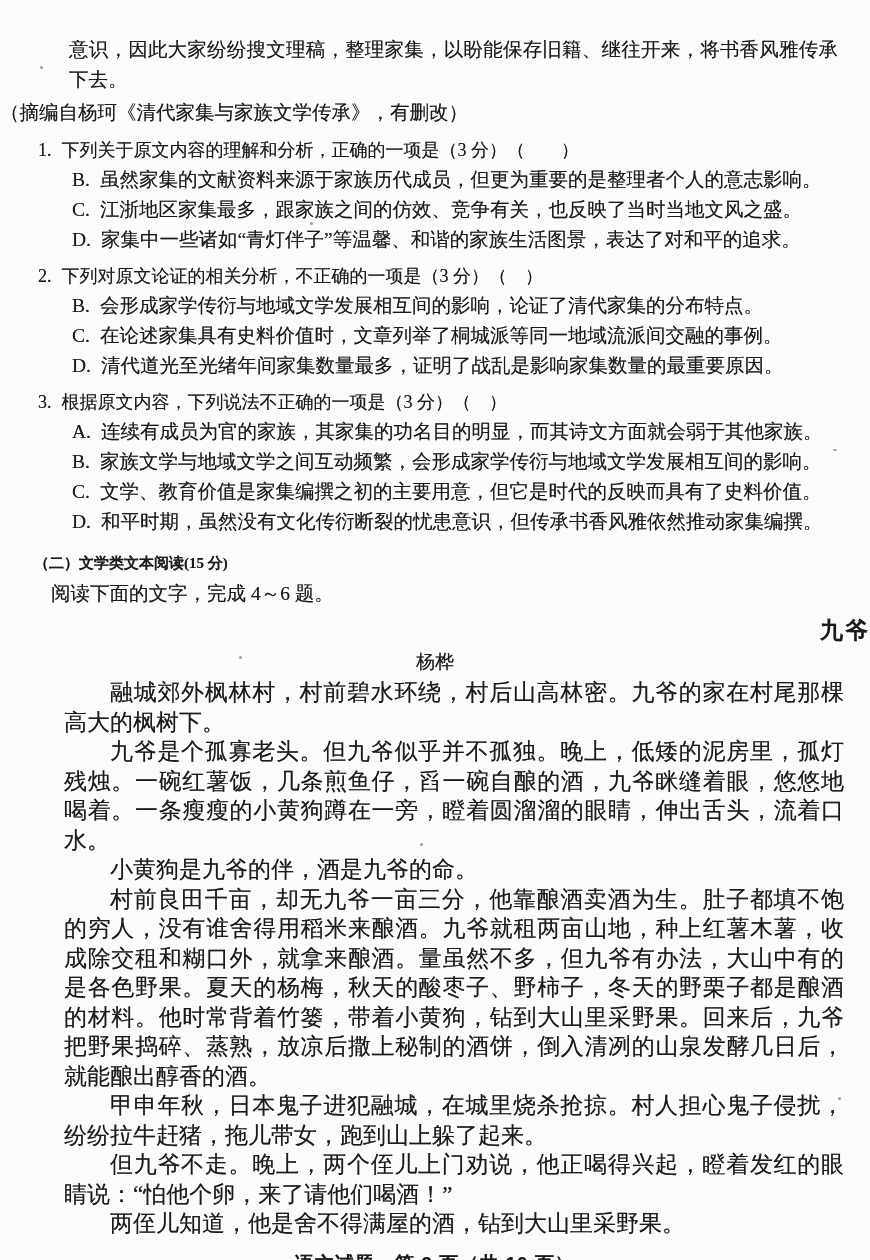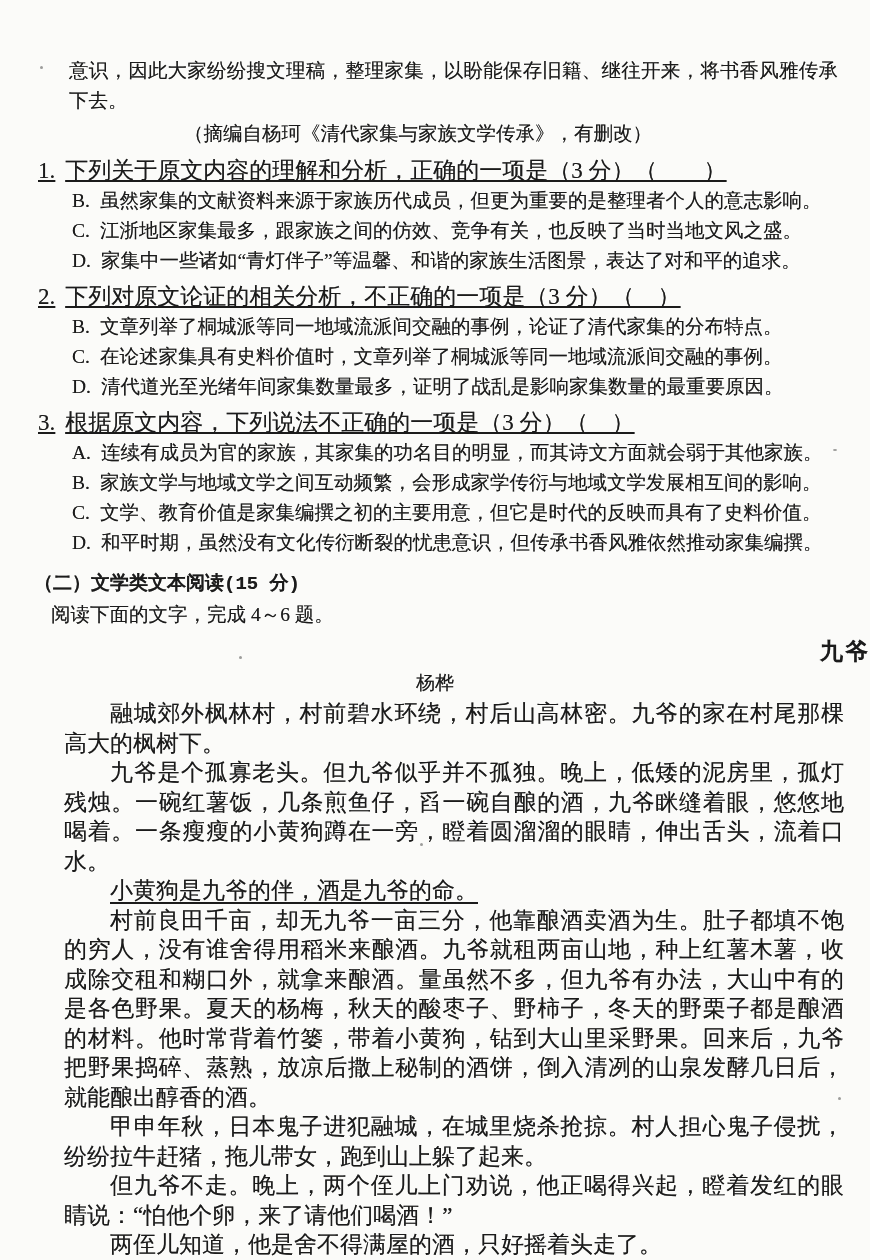--- a/index.html
+++ b/index.html
@@ -6,53 +6,53 @@
   body {
     width: 870px; height: 1260px;
     background: #fbfbf9;
     color: #1b1b1b;
     font-family: "Liberation Serif", serif;
     position: relative;
     overflow: hidden;
   }
   .sheet {
     position: absolute; inset: 0;
-    padding-top: 56px;
+    padding-top: 35px;
     text-shadow: 0 0 0.6px rgba(20,20,20,0.55);
   }
   p { margin: 0; }
 
   .cont {
     margin: 0 32px 0 69px;
     font-size: 19.5px; line-height: 30px;
     text-align: justify;
   }
   .cite {
     margin: 2px 34px 0 0;
-    text-align: center;
+    text-align: left;
     font-size: 19.5px; line-height: 32px;
   }
   .q { margin-top: 6px; }
   .q .stem {
     margin-left: 38px;
-    font-size: 23px; line-height: 30px; text-decoration: underline;
+    font-size: 18px; line-height: 30px;
   }
   .q .stem .qnum { margin-right: 10px; }
   .q .opt {
     margin-left: 72px;
     font-size: 19.5px; line-height: 30px;
     text-align: justify;
   }
   .q .opt .lbl { margin-right: 10px; }
 
   .sec-head {
     margin: 10px 0 0 34px;
-    font-family: Liberation Mono, monospace;
+    font-family: Liberation Serif, serif;
     font-weight: bold;
-    font-size: 19px; line-height: 32px;
+    font-size: 15px; line-height: 32px;
   }
   .instr {
     margin-left: 51px;
     font-size: 19.5px; line-height: 30px;
   }
   .story-title {
     text-align: right;
     font-family: "Liberation Sans", sans-serif;
     font-weight: bold;
     font-size: 23px; line-height: 34px;
@@ -63,21 +63,20 @@
     text-align: center;
     font-size: 19px; line-height: 29px;
   }
   .story { margin: 2px 26px 0 64px; }
   .story p {
     font-size: 23px; line-height: 29.5px;
     text-align: justify;
     text-indent: 2em;
   }
   .story p.u span {
-    text-decoration: underline;
     text-underline-offset: 4px;
     text-decoration-thickness: 1.5px;
   }
   .footer {
     margin-top: 12px;
     text-align: center;
     font-family: "Liberation Sans", sans-serif;
     font-weight: bold;
     font-size: 19px; line-height: 26px;
     letter-spacing: 1px;
@@ -98,21 +97,21 @@
 
   <div class="q">
     <p class="stem"><span class="qnum">1.</span><span>下列关于原文内容的理解和分析，正确的一项是（3 分）（　　）</span></p>
     <p class="opt"><span class="lbl">B.</span><span>虽然家集的文献资料来源于家族历代成员，但更为重要的是整理者个人的意志影响。</span></p>
     <p class="opt"><span class="lbl">C.</span><span>江浙地区家集最多，跟家族之间的仿效、竞争有关，也反映了当时当地文风之盛。</span></p>
     <p class="opt"><span class="lbl">D.</span><span>家集中一些诸如“青灯伴子”等温馨、和谐的家族生活图景，表达了对和平的追求。</span></p>
   </div>
 
   <div class="q">
     <p class="stem"><span class="qnum">2.</span><span>下列对原文论证的相关分析，不正确的一项是（3 分）（　）</span></p>
-    <p class="opt"><span class="lbl">B.</span><span>文章列举了桐城派等同一地域流派间交融的事例，论证了清代家集的分布特点。</span></p>
+    <p class="opt"><span class="lbl">B.</span><span>会形成家学传衍与地域文学发展相互间的影响，论证了清代家集的分布特点。</span></p>
     <p class="opt"><span class="lbl">C.</span><span>在论述家集具有史料价值时，文章列举了桐城派等同一地域流派间交融的事例。</span></p>
     <p class="opt"><span class="lbl">D.</span><span>清代道光至光绪年间家集数量最多，证明了战乱是影响家集数量的最重要原因。</span></p>
   </div>
 
   <div class="q">
     <p class="stem"><span class="qnum">3.</span><span>根据原文内容，下列说法不正确的一项是（3 分）（　）</span></p>
     <p class="opt"><span class="lbl">A.</span><span>连续有成员为官的家族，其家集的功名目的明显，而其诗文方面就会弱于其他家族。</span></p>
     <p class="opt"><span class="lbl">B.</span><span>家族文学与地域文学之间互动频繁，会形成家学传衍与地域文学发展相互间的影响。</span></p>
     <p class="opt"><span class="lbl">C.</span><span>文学、教育价值是家集编撰之初的主要用意，但它是时代的反映而具有了史料价值。</span></p>
     <p class="opt"><span class="lbl">D.</span><span>和平时期，虽然没有文化传衍断裂的忧患意识，但传承书香风雅依然推动家集编撰。</span></p>
@@ -123,21 +122,21 @@
   <p class="story-title">九爷</p>
   <p class="story-author">杨桦</p>
 
   <div class="story">
     <p>融城郊外枫林村，村前碧水环绕，村后山高林密。九爷的家在村尾那棵高大的枫树下。</p>
     <p>九爷是个孤寡老头。但九爷似乎并不孤独。晚上，低矮的泥房里，孤灯残烛。一碗红薯饭，几条煎鱼仔，舀一碗自酿的酒，九爷眯缝着眼，悠悠地喝着。一条瘦瘦的小黄狗蹲在一旁，瞪着圆溜溜的眼睛，伸出舌头，流着口水。</p>
     <p class="u"><span>小黄狗是九爷的伴，酒是九爷的命。</span></p>
     <p>村前良田千亩，却无九爷一亩三分，他靠酿酒卖酒为生。肚子都填不饱的穷人，没有谁舍得用稻米来酿酒。九爷就租两亩山地，种上红薯木薯，收成除交租和糊口外，就拿来酿酒。量虽然不多，但九爷有办法，大山中有的是各色野果。夏天的杨梅，秋天的酸枣子、野柿子，冬天的野栗子都是酿酒的材料。他时常背着竹篓，带着小黄狗，钻到大山里采野果。回来后，九爷把野果捣碎、蒸熟，放凉后撒上秘制的酒饼，倒入清冽的山泉发酵几日后，就能酿出醇香的酒。</p>
     <p>甲申年秋，日本鬼子进犯融城，在城里烧杀抢掠。村人担心鬼子侵扰，纷纷拉牛赶猪，拖儿带女，跑到山上躲了起来。</p>
     <p>但九爷不走。晚上，两个侄儿上门劝说，他正喝得兴起，瞪着发红的眼睛说：“怕他个卵，来了请他们喝酒！”</p>
-    <p>两侄儿知道，他是舍不得满屋的酒，只好摇着头走了。</p>
+    <p>两侄儿知道，他是舍不得满屋的酒，钻到大山里采野果。</p>
   </div>
 
   <p class="footer">语文试题　第 2 页（共 10 页）</p>
 
   <div class="speck" style="left:40px; top:66px; width:3px; height:3px;"></div>
   <div class="speck" style="left:310px; top:222px; width:3px; height:3px;"></div>
   <div class="speck" style="left:833px; top:449px; width:4px; height:2px;"></div>
   <div class="speck" style="left:239px; top:656px; width:3px; height:3px;"></div>
   <div class="speck" style="left:420px; top:843px; width:3px; height:3px;"></div>
   <div class="speck" style="left:838px; top:1097px; width:3px; height:3px;"></div>

